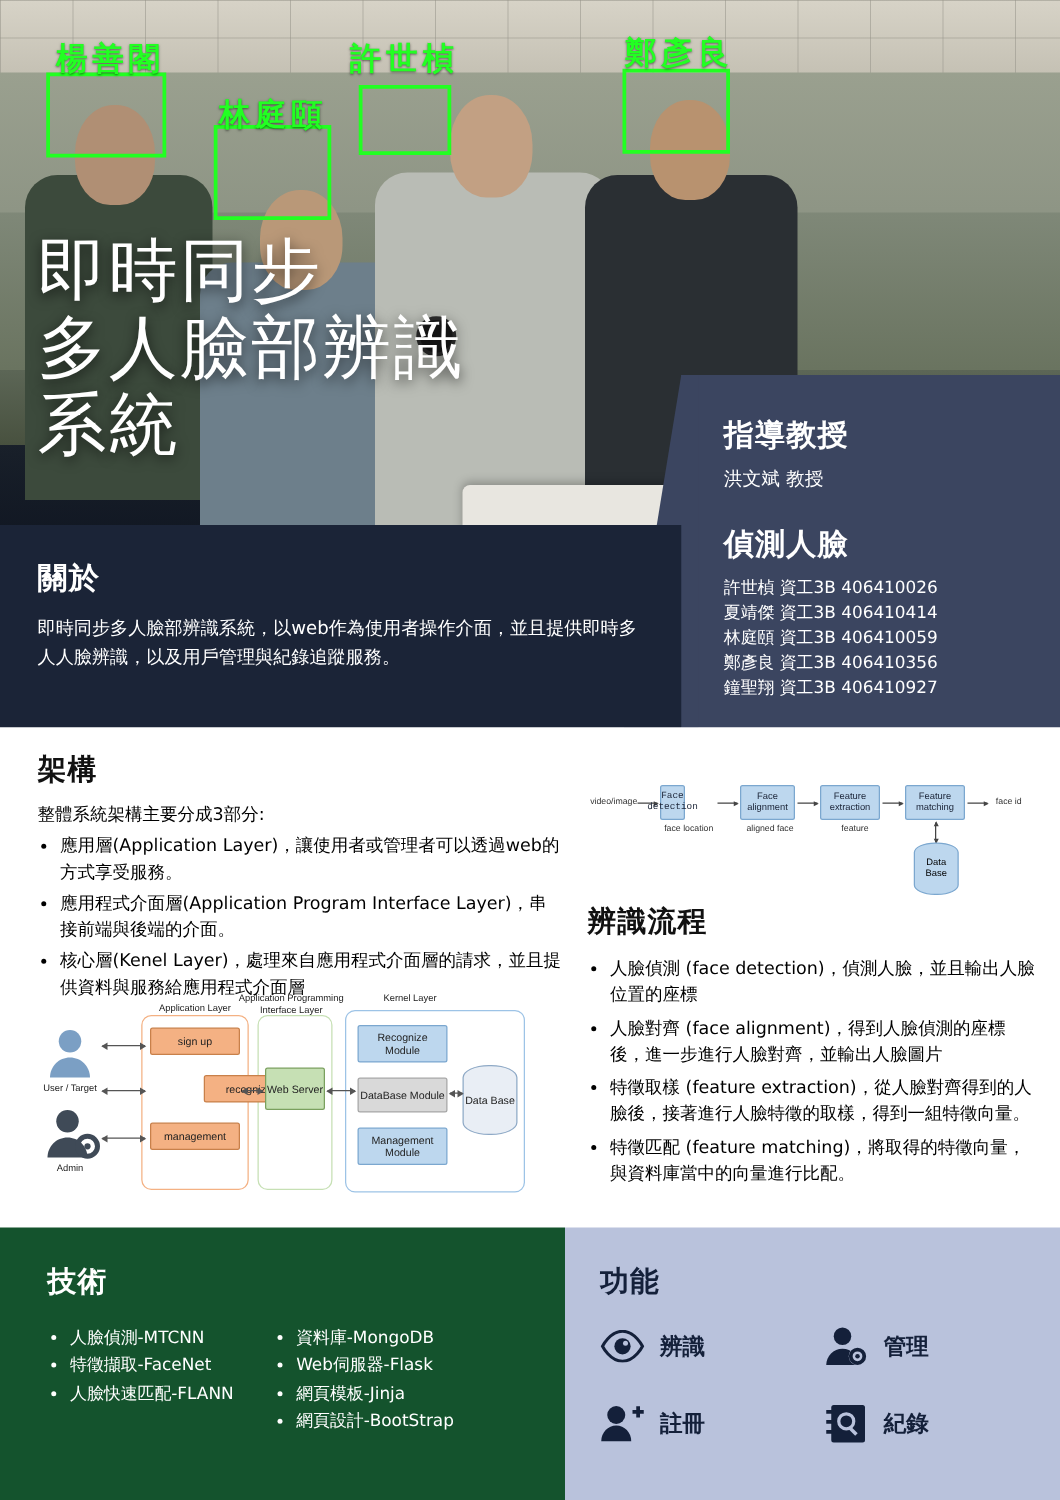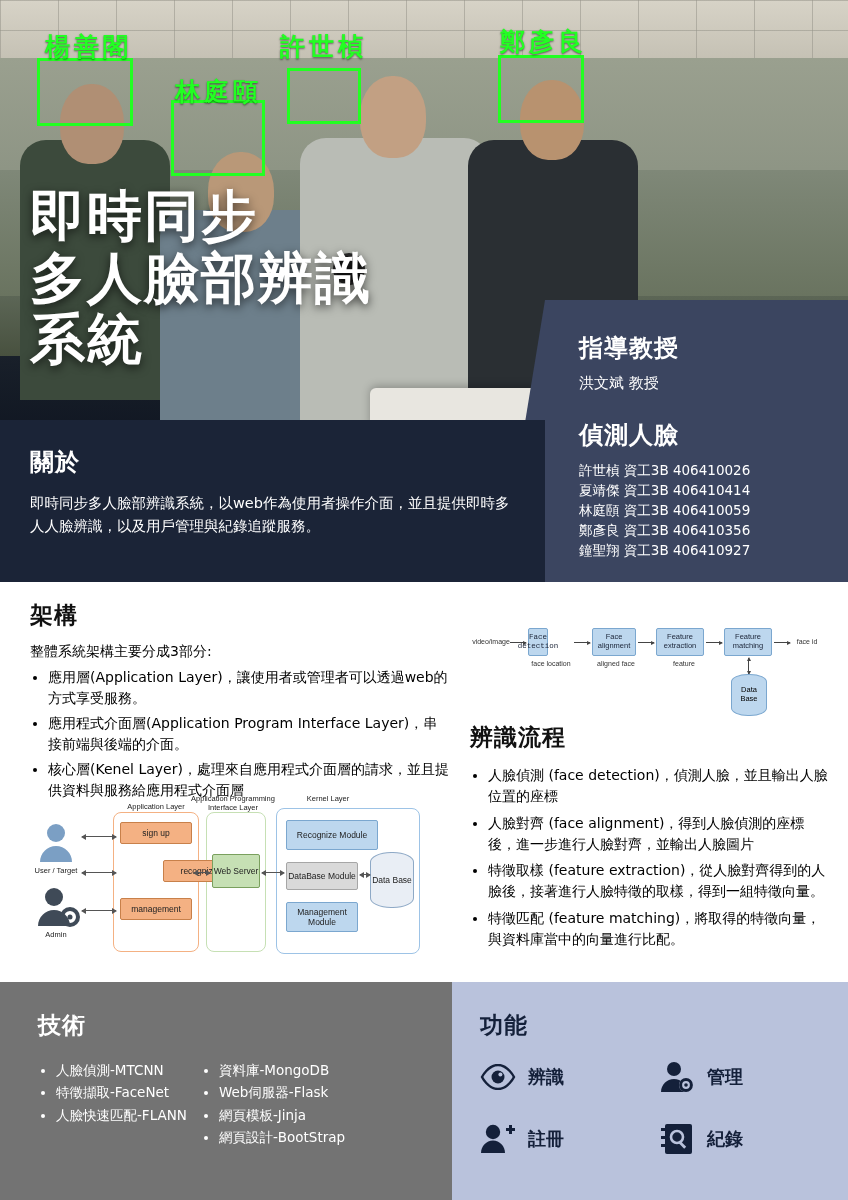--- a/index.html
+++ b/index.html
@@ -70,21 +70,21 @@
 
   .facebox{position:absolute;border:3px solid #22ff22;}
   .facename{
     position:absolute;color:#22ff22;font-weight:700;font-size:25px;
     letter-spacing:4px;text-shadow:0 1px 2px rgba(0,0,0,.55);
     font-family:"DejaVu Sans","Liberation Sans",sans-serif;
   }
 
   .hero-title{
     position:absolute;left:30px;top:186px;
-    color:#ffffff;font-size:55px;line-height:1.12;font-weight:700;
+    color:#ffffff;font-size:55px;line-height:1.12;font-weight:400;
     letter-spacing:2px;
     text-shadow:0 3px 10px rgba(0,0,0,.65);
     font-family:"DejaVu Sans","Liberation Sans",sans-serif;
   }
 
   
   .rightpanel{
     position:absolute;left:545px;top:300px;width:303px;height:282px;
     background:#3b4560;
   }
@@ -176,32 +176,32 @@
 
   .process{position:absolute;left:470px;top:140px;width:360px;}
   .process ul{margin:0;padding-left:18px;}
   .process li{
     font-size:14px;line-height:1.52;margin-bottom:5px;
     font-family:"DejaVu Sans","Liberation Sans",sans-serif;
   }
 
   
   .botleft{
-    position:absolute;left:0;top:982px;width:452px;height:218px;background:#737373;color:#fff;
+    position:absolute;left:0;top:982px;width:452px;height:218px;background:#14532d;color:#fff;
     box-sizing:border-box;padding:28px 12px 0 38px;
   }
   .botright{
     position:absolute;left:452px;top:982px;width:396px;height:218px;background:#b9c2dc;color:#14203a;
     box-sizing:border-box;padding:28px 20px 0 28px;
   }
   .bot-h{
     font-size:23px;font-weight:700;letter-spacing:1px;margin:0 0 18px 0;
     font-family:"DejaVu Sans","Liberation Sans",sans-serif;
   }
-  .tech-cols{display:flex;gap:14px;}
+  .tech-cols{display:flex;gap:32px;}
   .tech-cols ul{margin:0;padding-left:18px;}
   .tech-cols li{
     font-size:13.5px;line-height:1.65;
     font-family:"DejaVu Sans","Liberation Sans",sans-serif;
   }
   .func-grid{display:grid;grid-template-columns:1fr 1fr;row-gap:26px;column-gap:10px;}
   .func-item{display:flex;align-items:center;gap:12px;}
   .func-item .lab{
     font-size:18px;font-weight:700;
     font-family:"DejaVu Sans","Liberation Sans",sans-serif;
@@ -311,21 +311,21 @@
           </svg>
       </div>
       <div class="ad-label" style="left:8px;top:136px;width:56px;">Admin</div>
 
       <div class="ad-box ad-orange" style="left:100px;top:28px;width:72px;height:22px;">sign up</div>
       <div class="ad-box ad-orange" style="left:100px;top:66px;width:72px;height:22px;margin-left:43px;">recognize</div>
       <div class="ad-box ad-orange" style="left:100px;top:104px;width:72px;height:22px;">management</div>
 
       <div class="ad-box ad-green" style="left:192px;top:60px;width:48px;height:34px;">Web Server</div>
 
-      <div class="ad-box ad-blue" style="left:266px;top:26px;width:92px;height:30px;">Recognize Module</div>
+      <div class="ad-box ad-blue" style="left:266px;top:26px;width:72px;height:30px;">Recognize Module</div>
       <div class="ad-box ad-grey" style="left:266px;top:68px;width:72px;height:28px;">DataBase Module</div>
       <div class="ad-box ad-blue" style="left:266px;top:108px;width:72px;height:30px;">Management Module</div>
 
       <div class="ad-db" style="left:350px;top:58px;">Data Base</div>
 
       <div class="ad-arrow ad-arrow-l" style="left:62px;top:42px;width:34px;"></div>
       <div class="ad-arrow ad-arrow-l" style="left:62px;top:78px;width:34px;"></div>
       <div class="ad-arrow ad-arrow-l" style="left:62px;top:116px;width:34px;"></div>
       <div class="ad-arrow ad-arrow-l" style="left:174px;top:78px;width:16px;"></div>
       <div class="ad-arrow ad-arrow-l" style="left:242px;top:78px;width:22px;"></div>

